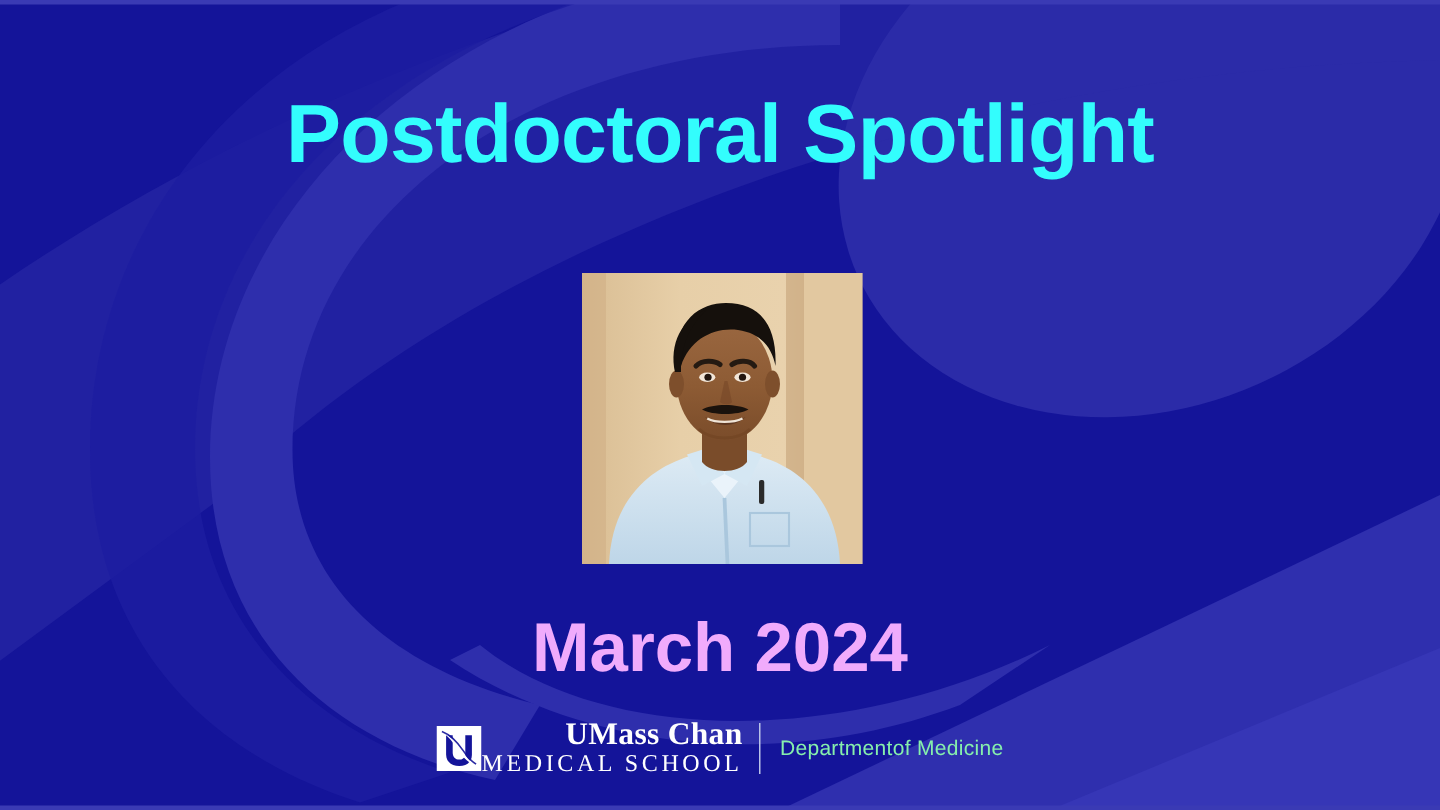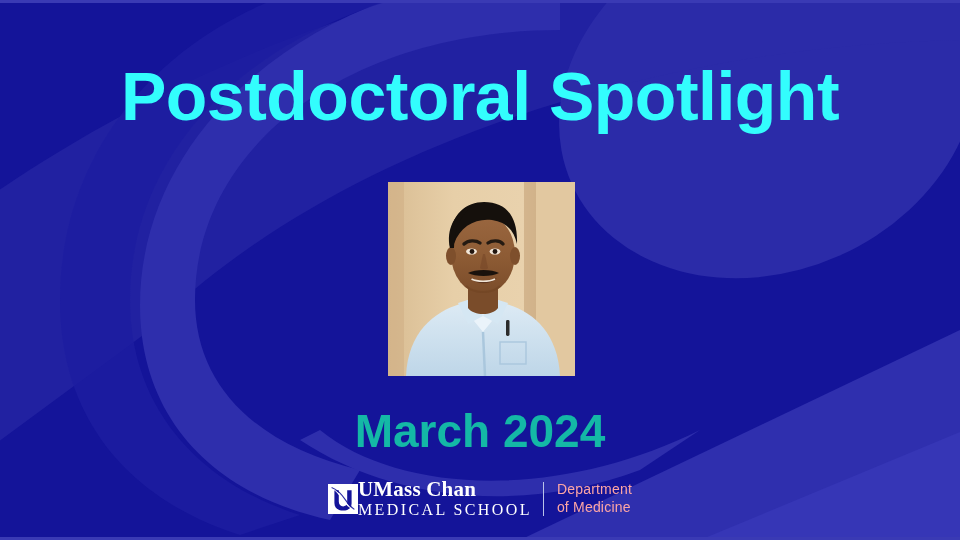--- a/index.html
+++ b/index.html
@@ -45,21 +45,21 @@
     z-index: 0;
   }
 
   
   #title {
     position: absolute;
     left: 0;
     top: 62px;
     width: 960px;
     text-align: center;
-    font-size: 68px;
+    font-size: 55px;
     font-weight: bold;
     letter-spacing: -0.5px;
     line-height: 1;
     color: #33fdfd;
     z-index: 4;
     white-space: nowrap;
   }
 
   
   #photo-frame {
@@ -76,21 +76,21 @@
 
   
   #date {
     position: absolute;
     left: 0;
     top: 406px;
     width: 960px;
     text-align: center;
     font-size: 46px;
     font-weight: bold;
-    color: #14b8a6;
+    color: #f0abfc;
     letter-spacing: 0px;
     line-height: 1.1;
     z-index: 4;
     white-space: nowrap;
   }
 
   
   #logo {
     position: absolute;
     left: 0;
@@ -98,20 +98,21 @@
     width: 960px;
     display: flex;
     align-items: center;
     justify-content: center;
     z-index: 6;
   }
   #logo-inner {
     display: flex;
     align-items: center;
     gap: 0;
+    text-align: right;
   }
   .logo-mark {
     width: 30px;
     height: 30px;
     flex: 0 0 auto;
     display: block;
   }
   .logo-word {
     display: flex;
     flex-direction: column;
@@ -135,22 +136,22 @@
   }
   .logo-divider {
     width: 1px;
     height: 34px;
     background: #b9c2e8;
     margin: 0 13px 0 11px;
     flex: 0 0 auto;
   }
   .logo-dept {
     display: flex;
-    flex-direction: column;
-    color: #fca5a5;
+    flex-direction: row;
+    color: #86efac;
     font-size: 14px;
     line-height: 1.25;
     letter-spacing: 0.2px;
     white-space: nowrap;
   }
 </style>
 </head>
 <body>
 
 <div id="slide">

